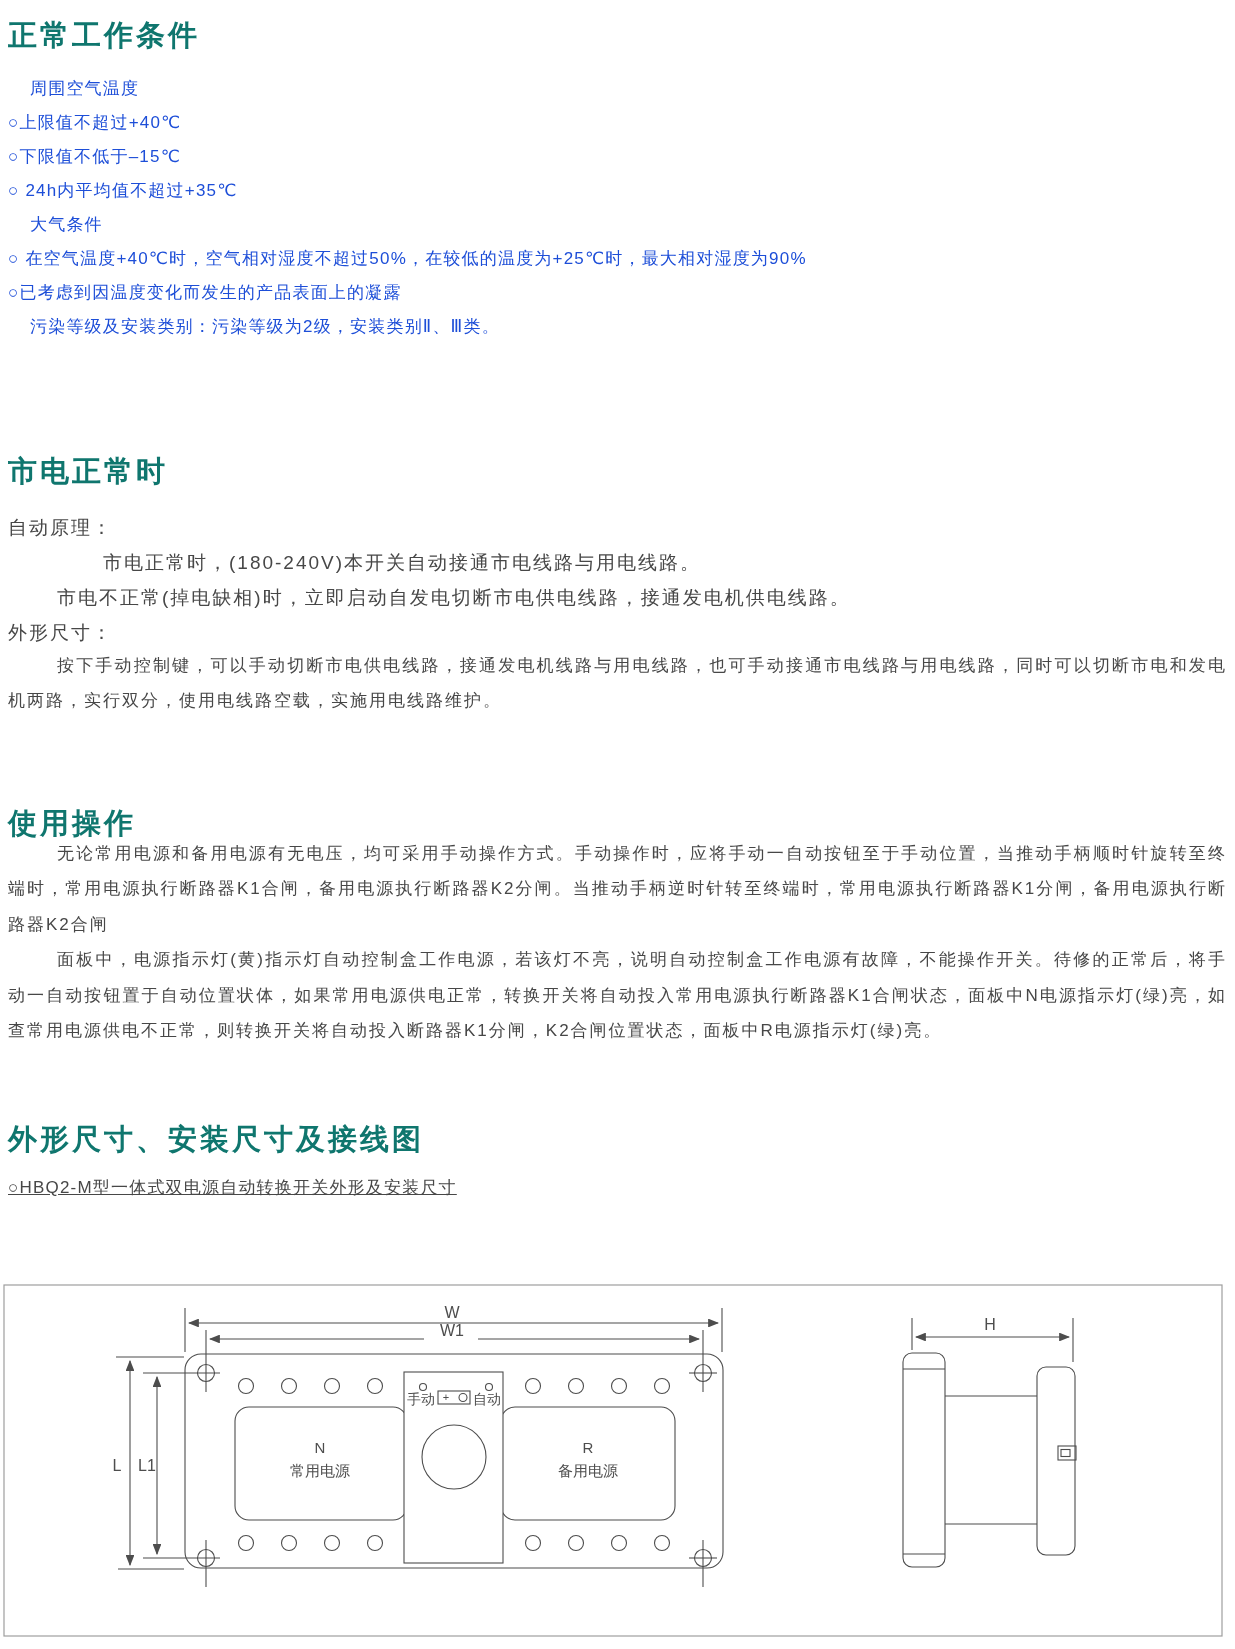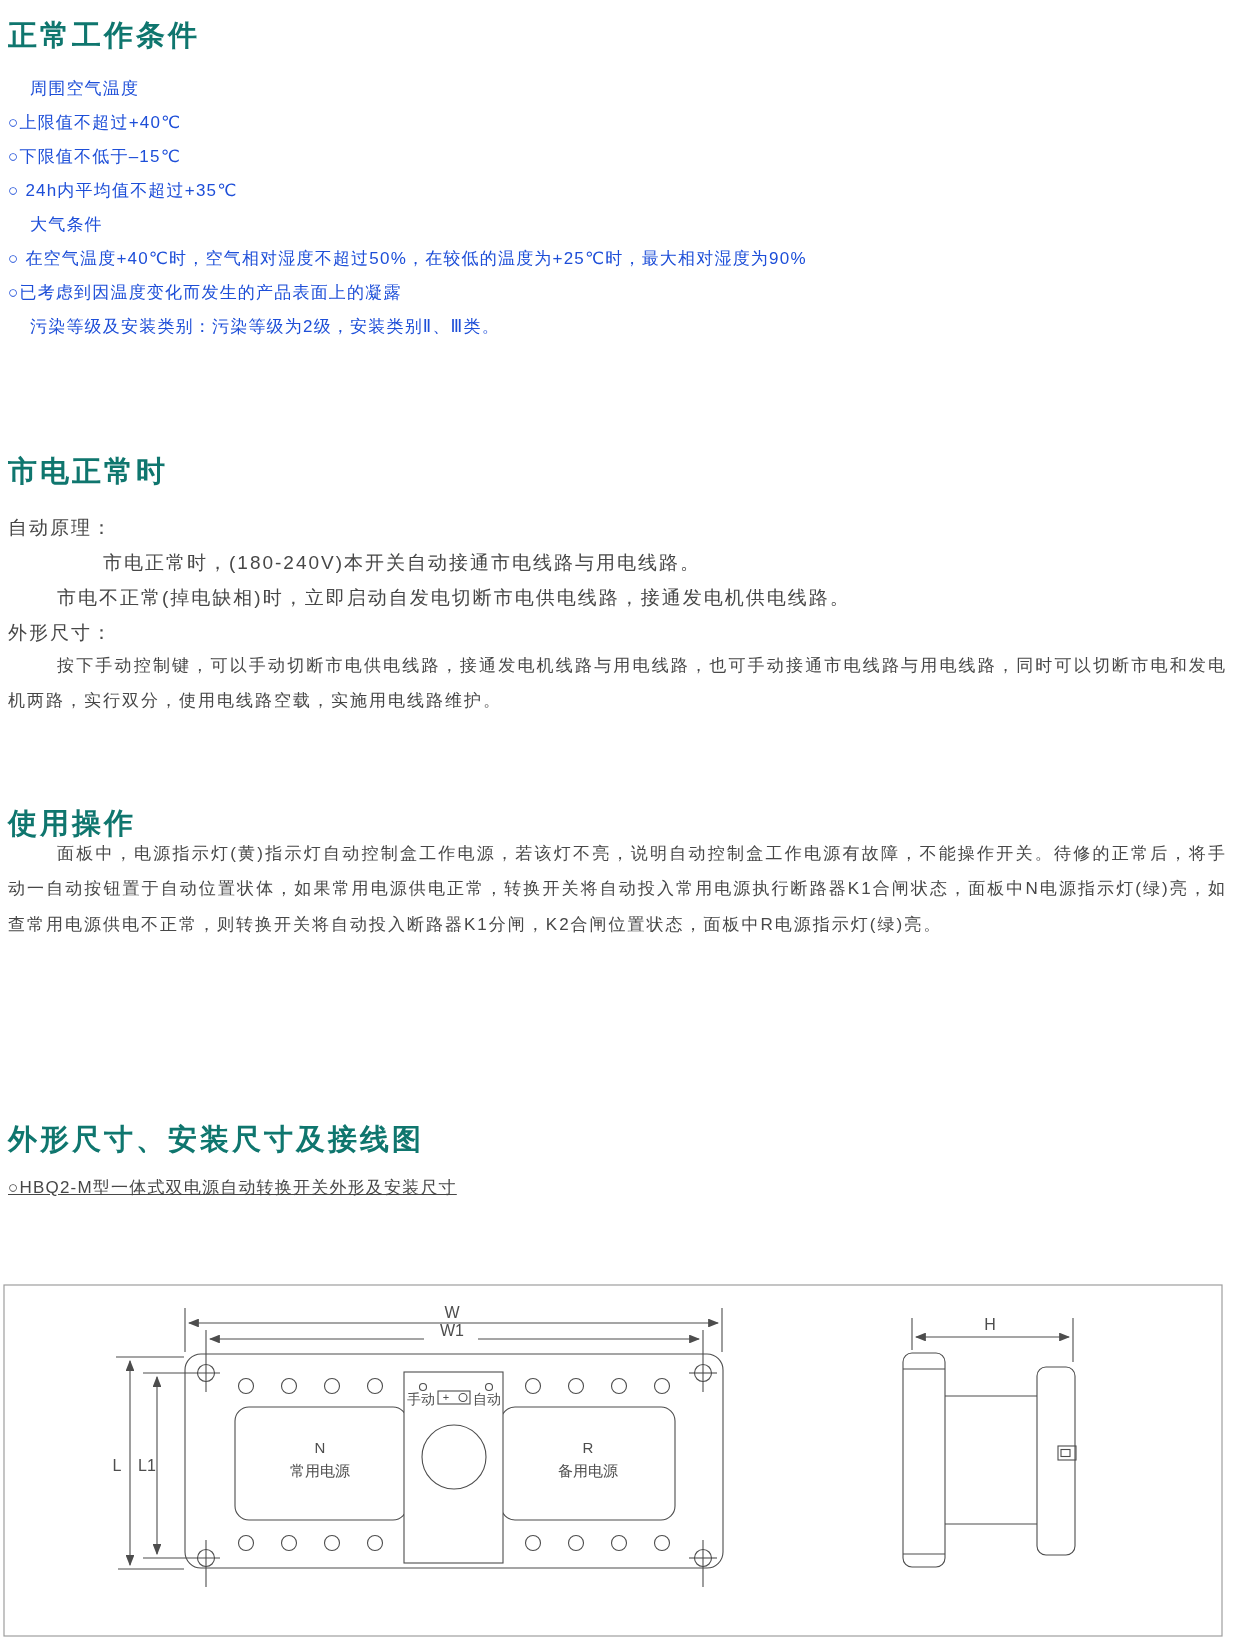--- a/index.html
+++ b/index.html
@@ -36,20 +36,21 @@
 
 <div class="fn-line abs" style="left:8px;top:510px;">自动原理：</div>
 <div class="fn-line abs" style="left:57px;top:545px;margin-left:46px;">市电正常时，(180-240V)本开关自动接通市电线路与用电线路。</div>
 <div class="fn-line abs" style="left:57px;top:580px;">市电不正常(掉电缺相)时，立即启动自发电切断市电供电线路，接通发电机供电线路。</div>
 <div class="fn-line abs" style="left:8px;top:615px;">外形尺寸：</div>
 <p class="para para-indent abs" style="left:8px;top:648px;width:1219px;">按下手动控制键，可以手动切断市电供电线路，接通发电机线路与用电线路，也可手动接通市电线路与用电线路，同时可以切断市电和发电机两路，实行双分，使用电线路空载，实施用电线路维护。</p>
 
 <h2 class="sec-title abs" style="left:8px;top:804px;">使用操作</h2>
 
 <div class="abs" style="left:8px;top:836px;width:1219px;">
+  <p class="para para-indent">无论常用电源和备用电源有无电压，均可采用手动操作方式。手动操作时，应将手动一自动按钮至于手动位置，当推动手柄顺时针旋转至终端时，常用电源执行断路器K1合闸，备用电源执行断路器K2分闸。当推动手柄逆时针转至终端时，常用电源执行断路器K1分闸，备用电源执行断路器K2合闸</p>
   <p class="para para-indent">面板中，电源指示灯(黄)指示灯自动控制盒工作电源，若该灯不亮，说明自动控制盒工作电源有故障，不能操作开关。待修的正常后，将手动一自动按钮置于自动位置状体，如果常用电源供电正常，转换开关将自动投入常用电源执行断路器K1合闸状态，面板中N电源指示灯(绿)亮，如查常用电源供电不正常，则转换开关将自动投入断路器K1分闸，K2合闸位置状态，面板中R电源指示灯(绿)亮。</p>
 </div>
 
 <h2 class="sec-title abs" style="left:8px;top:1120px;">外形尺寸、安装尺寸及接线图</h2>
 
 <div class="subtitle-line abs" style="left:8px;top:1176px;">○HBQ2-M型一体式双电源自动转换开关外形及安装尺寸</div>
 
 <svg class="abs" style="left:0;top:1284px;" width="1235" height="360" viewBox="0 1284 1235 360">
   <defs>
     <marker id="arrow" viewBox="0 0 10 8" refX="9" refY="4" markerWidth="10" markerHeight="8" orient="auto-start-reverse">

